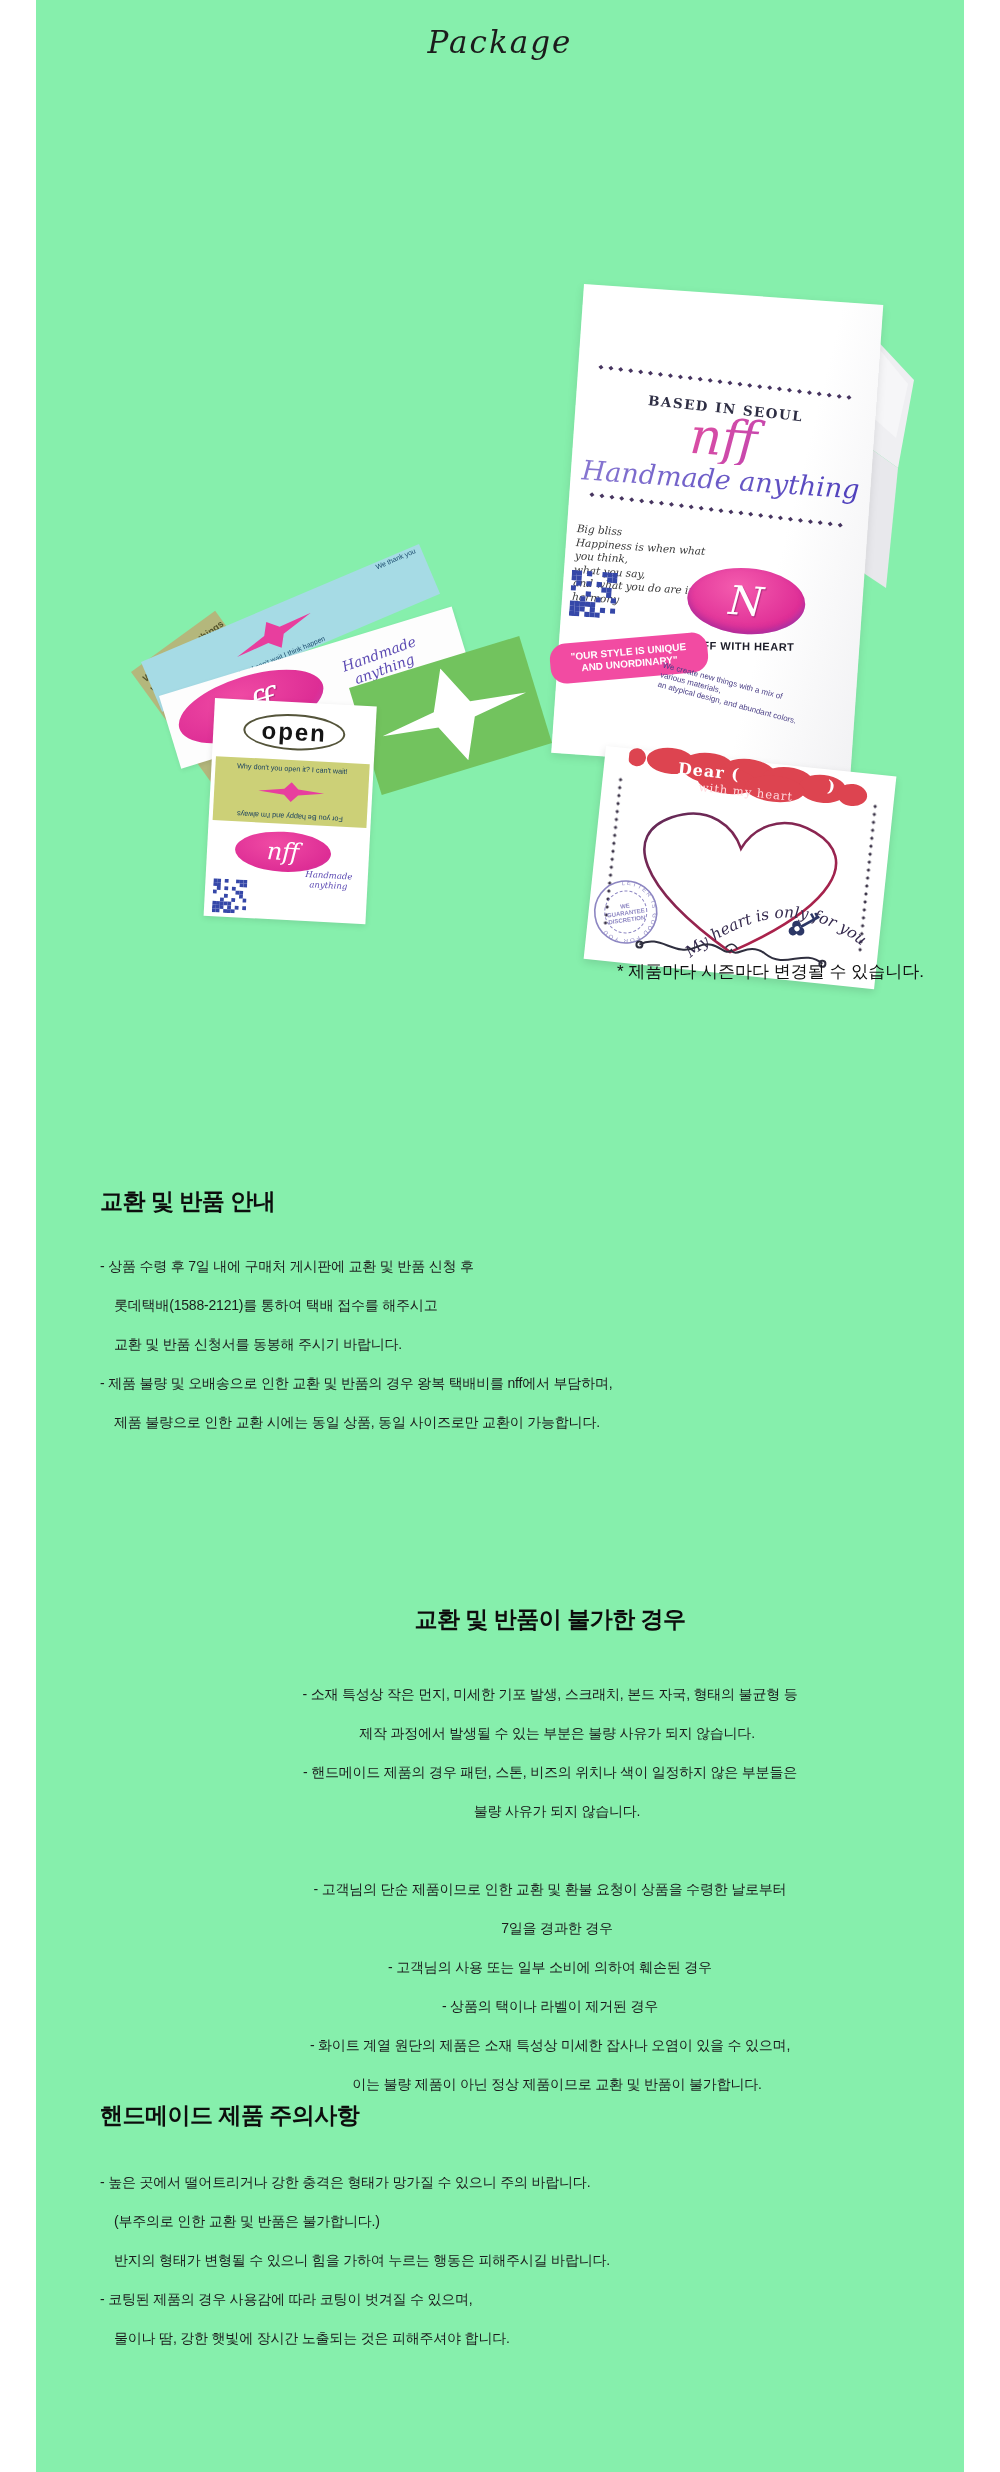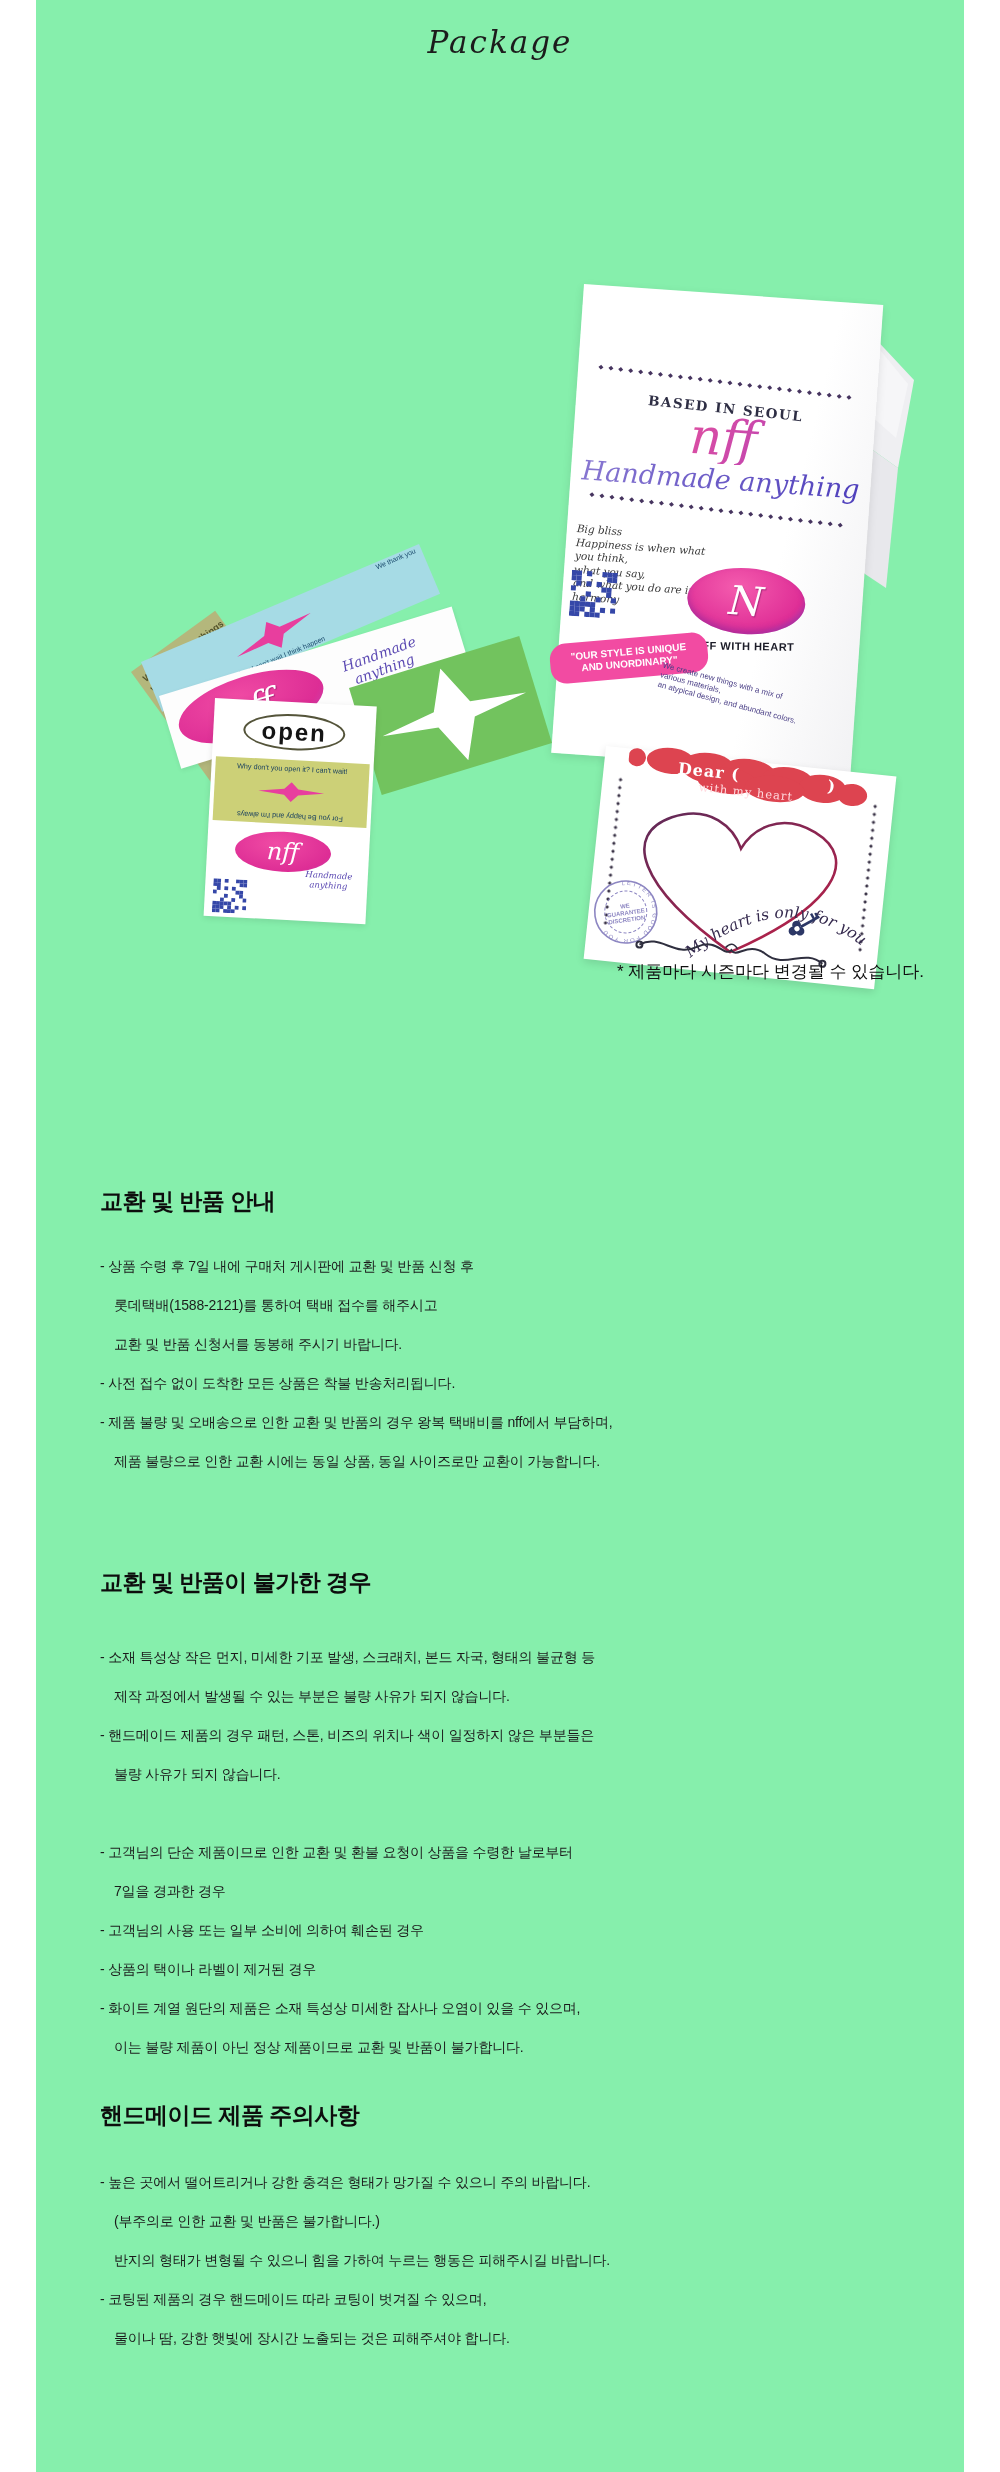--- a/index.html
+++ b/index.html
@@ -353,44 +353,43 @@
 
   <div class="design-note">* 제품마다 시즌마다 변경될 수 있습니다.</div>
 
   <div id="sections">
       <section class="info-sec" style="top: 1186px;">
         <h2>교환 및 반품 안내</h2>
         <div class="sec-body" style="margin-top: 30px;">
           <div class="line">- 상품 수령 후 7일 내에 구매처 게시판에 교환 및 반품 신청 후</div>
           <div class="line cont">롯데택배(1588-2121)를 통하여 택배 접수를 해주시고</div>
           <div class="line cont">교환 및 반품 신청서를 동봉해 주시기 바랍니다.</div>
-          <div class="line">- 사전 접수 없이 도착한 모든 상품은 착불 반송처리됩니다.</div>
           <div class="line">- 제품 불량 및 오배송으로 인한 교환 및 반품의 경우 왕복 택배비를 nff에서 부담하며,</div>
           <div class="line cont">제품 불량으로 인한 교환 시에는 동일 상품, 동일 사이즈로만 교환이 가능합니다.</div>
         </div>
       </section>
-      <section class="info-sec" style="top: 1567px;">
+      <section class="info-sec" style="top: 1604px; text-align: center;">
         <h2>교환 및 반품이 불가한 경우</h2>
         <div class="sec-body" style="margin-top: 40px;">
           <div class="line">- 소재 특성상 작은 먼지, 미세한 기포 발생, 스크래치, 본드 자국, 형태의 불균형 등</div>
           <div class="line cont">제작 과정에서 발생될 수 있는 부분은 불량 사유가 되지 않습니다.</div>
           <div class="line">- 핸드메이드 제품의 경우 패턴, 스톤, 비즈의 위치나 색이 일정하지 않은 부분들은</div>
           <div class="line cont">불량 사유가 되지 않습니다.</div>
           <div class="line gap">- 고객님의 단순 제품이므로 인한 교환 및 환불 요청이 상품을 수령한 날로부터</div>
           <div class="line cont">7일을 경과한 경우</div>
           <div class="line">- 고객님의 사용 또는 일부 소비에 의하여 훼손된 경우</div>
           <div class="line">- 상품의 택이나 라벨이 제거된 경우</div>
           <div class="line">- 화이트 계열 원단의 제품은 소재 특성상 미세한 잡사나 오염이 있을 수 있으며,</div>
           <div class="line cont">이는 불량 제품이 아닌 정상 제품이므로 교환 및 반품이 불가합니다.</div>
         </div>
       </section>
       <section class="info-sec" style="top: 2100px;">
         <h2>핸드메이드 제품 주의사항</h2>
         <div class="sec-body" style="margin-top: 32px;">
           <div class="line">- 높은 곳에서 떨어트리거나 강한 충격은 형태가 망가질 수 있으니 주의 바랍니다.</div>
           <div class="line cont">(부주의로 인한 교환 및 반품은 불가합니다.)</div>
           <div class="line cont">반지의 형태가 변형될 수 있으니 힘을 가하여 누르는 행동은 피해주시길 바랍니다.</div>
-          <div class="line">- 코팅된 제품의 경우 핸드메이드 따라 코팅이 벗겨질 수 있으며,</div>
+          <div class="line">- 코팅된 제품의 경우 사용감에 따라 코팅이 벗겨질 수 있으며,</div>
           <div class="line cont">물이나 땀, 강한 햇빛에 장시간 노출되는 것은 피해주셔야 합니다.</div>
         </div>
       </section>
     </div>
 </div>
 
 </body></html>

